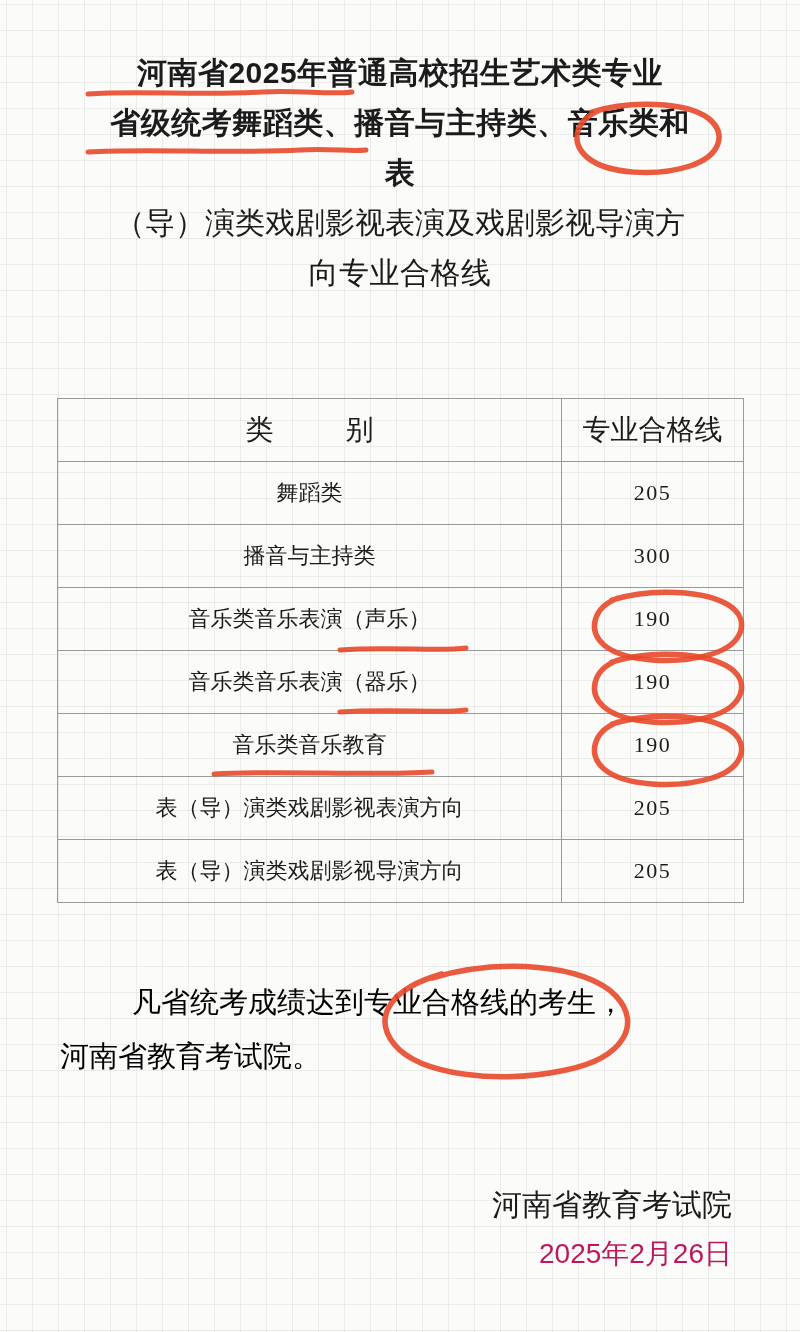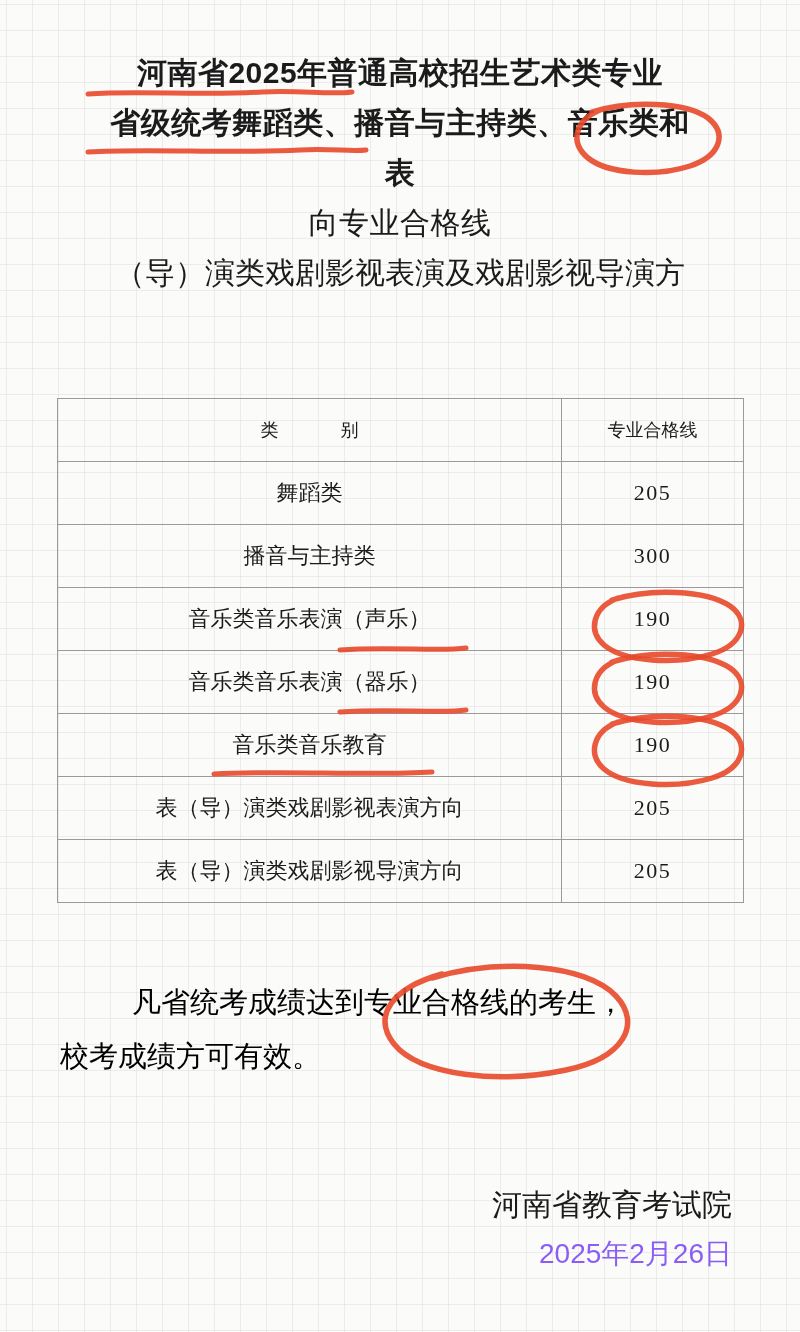--- a/index.html
+++ b/index.html
@@ -73,21 +73,21 @@
     height: 62px;
     text-align: center;
     vertical-align: middle;
     font-size: 22px;
     color: #1b1b1b;
     font-family: "Liberation Serif", "DejaVu Serif", serif;
     font-weight: normal;
     padding: 0;
   }
   table.grade-table th {
-    font-size: 18px;
+    font-size: 28px;
     border-radius: 27px;
   }
   .col-cat { width: 504px; }
   .col-score { width: 182px; }
   .cat-header-spaced { letter-spacing: 22px; padding-left: 22px; }
   .score-num {
     font-size: 23px;
     letter-spacing: 1.5px;
   }
 
@@ -113,21 +113,21 @@
   }
   .sign .org {
     font-size: 30px;
     line-height: 48px;
     color: #1b1b1b;
   }
   .sign .date {
     font-family: "Liberation Sans", "DejaVu Sans", sans-serif;
     font-size: 28px;
     line-height: 50px;
-    color: #8b5cf6;
+    color: #be185d;
     padding-left: 24px;
   }
 
   
   .annot {
     position: absolute;
     inset: 0;
     pointer-events: none;
   }
   .annot svg { position: absolute; inset: 0; width: 800px; height: 1332px; }
@@ -145,22 +145,22 @@
 <body>
 
 <div class="paper"></div>
 
 <div class="content">
 
   <div class="title-block">
     <div class="title-line l1">河南省2025年普通高校招生艺术类专业</div>
     <div class="title-line l2">省级统考舞蹈类、播音与主持类、音乐类和</div>
     <div class="title-line l3">表</div>
+    <div class="title-line l4">（导）演类戏剧影视表演及戏剧影视导演方</div>
     <div class="title-line l5">向专业合格线</div>
-    <div class="title-line l4">（导）演类戏剧影视表演及戏剧影视导演方</div>
   </div>
 
   <div class="table-wrap">
     <table class="grade-table">
       <colgroup>
         <col class="col-cat">
         <col class="col-score">
       </colgroup>
       <thead>
         <tr>
@@ -196,21 +196,21 @@
         <tr>
           <td>表（导）演类戏剧影视导演方向</td>
           <td class="score-num">205</td>
         </tr>
       </tbody>
     </table>
   </div>
 
   <div class="note">
     <div class="l1">凡省统考成绩达到专业合格线的考生，</div>
-    <div class="l2">校考成绩方可有效。</div>
+    <div class="l2">河南省教育考试院。</div>
   </div>
 
   <div class="sign">
     <div class="org">河南省教育考试院</div>
     <div class="date">2025年2月26日</div>
   </div>
 
   <div class="annot">
     <svg viewBox="0 0 800 1332" xmlns="http://www.w3.org/2000/svg">
 

